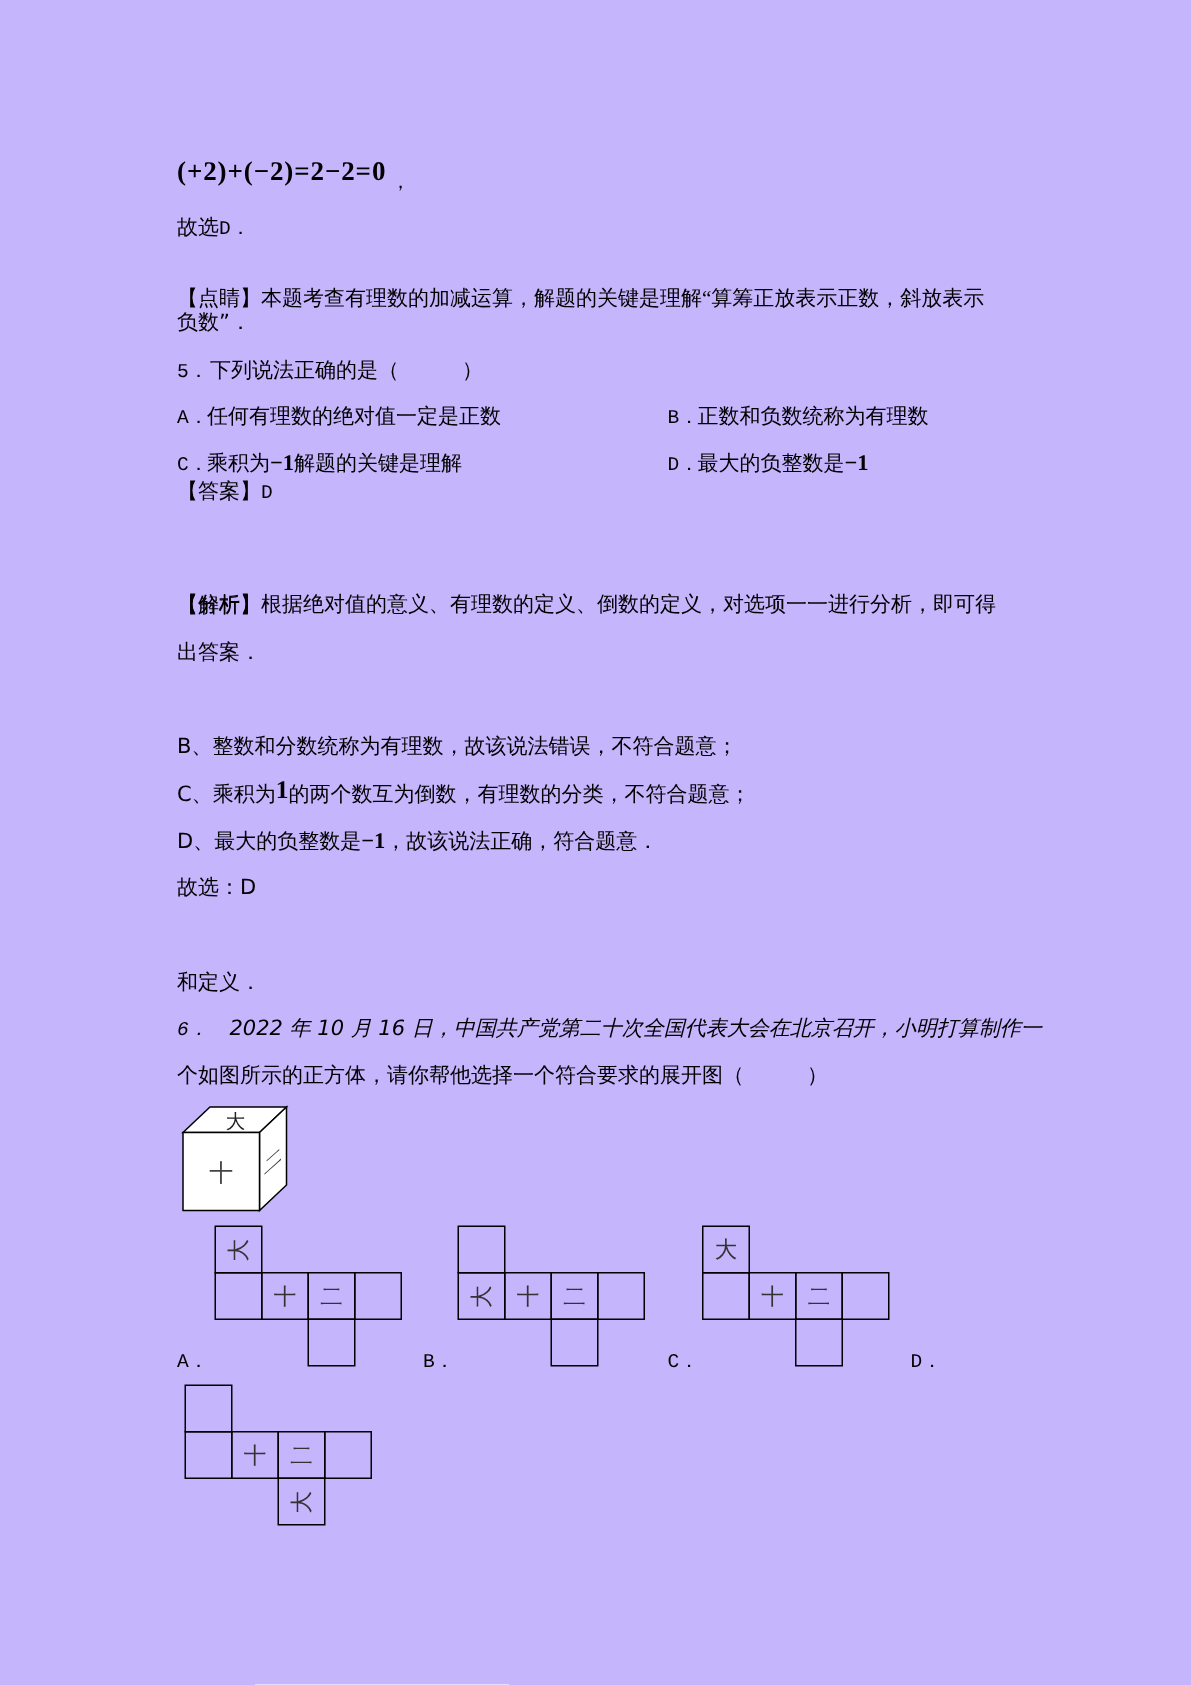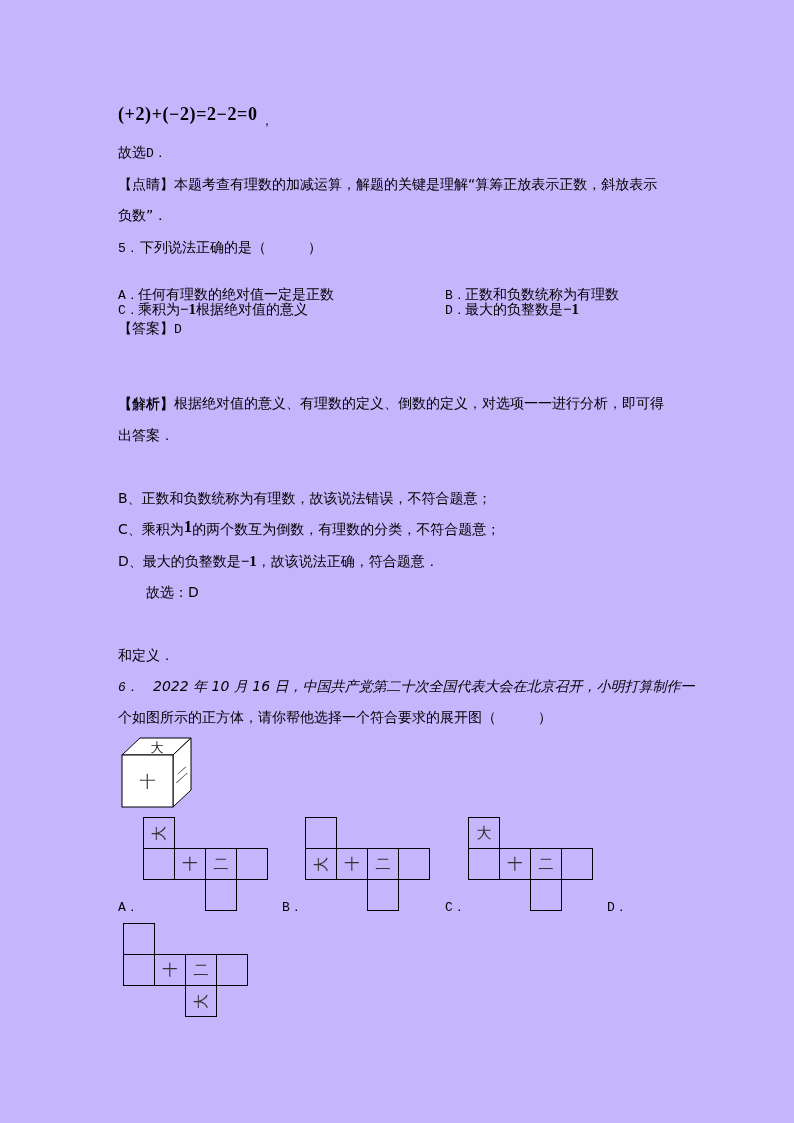--- a/index.html
+++ b/index.html
@@ -36,60 +36,60 @@
 <body>
 
 <div class="page">
 
   <div class="line" style="top:104px;">
     <span class="eq">(+2)+(−2)=2−2=0</span><span class="eq-punct">，</span>
   </div>
   <div class="line" style="top:142px;">
     <span>故选</span><span class="lat">D．</span>
   </div>
-  <div class="line" style="top:174px;">
+  <div class="line" style="top:190px;font-family:Liberation Serif, serif;">
     <span>【点睛】</span><span>本题考查有理数的加减运算，解题的关键是理解“算筹正放表示正数，斜放表示</span>
   </div>
   <div class="line" style="top:205px;">负数”．</div>
 
   <div class="line" style="top:237px;">
     <span class="num lat">5．</span><span>下列说法正确的是（　　　）</span>
   </div>
-  <div class="line" style="top:284px; width:560px;">
+  <div class="line" style="top:268px; width:560px;">
     <span>
       <span class="optnum lat">A．</span><span>任何有理数的绝对值一定是正数</span>
     </span>
     <span class="col2" style="left:327px;">
       <span class="optnum lat">B．</span><span>正数和负数统称为有理数</span>
     </span>
   </div>
   <div class="line" style="top:299px; width:560px;">
     <span>
-      <span class="optnum lat">C．</span><span>乘积为</span><span class="math">−1</span><span>根据绝对值的意义</span>
+      <span class="optnum lat">C．</span><span>乘积为</span><span class="math">−1</span><span>解题的关键是理解</span>
     </span>
     <span class="col2" style="left:327px;">
       <span class="optnum lat">D．</span><span>最大的负整数是</span><span class="math">−1</span>
     </span>
   </div>
   <div class="line" style="top:318px;">
     <span>【答案】</span><span class="lat">D</span>
   </div>
   <div class="line" style="top:362px;margin-top:32px;">【解析】</div>
   <div class="line" style="top:393px;">
     <span>【分析】</span><span>根据绝对值的意义、有理数的定义、倒数的定义，对选项一一进行分析，即可得</span>
   </div>
   <div class="line" style="top:425px;">出答案．</div>
-  <div class="line" style="top:488px;">B、正数和负数统称为有理数，故该说法错误，不符合题意；</div>
+  <div class="line" style="top:488px;">B、整数和分数统称为有理数，故该说法错误，不符合题意；</div>
   <div class="line" style="top:519px;">
     <span>C、乘积为</span><span class="math math-up">1</span><span>的两个数互为倒数，有理数的分类，不符合题意；</span>
   </div>
   <div class="line" style="top:551px;">
     <span>D、最大的负整数是</span><span class="math">−1</span><span>，故该说法正确，符合题意．</span>
   </div>
-  <div class="line" style="top:582px;margin-left:28px;">故选：D</div>
+  <div class="line" style="top:582px;">故选：D</div>
   <div class="line" style="top:645px;">和定义．</div>
 
   <div class="line" style="top:676px;font-style:italic;">
     <span class="num6 lat">6．</span><span>2022 年 10 月 16 日，中国共产党第二十次全国代表大会在北京召开，小明打算制作一</span>
   </div>
   <div class="line" style="top:707px;">个如图所示的正方体，请你帮他选择一个符合要求的展开图（　　　）</div>
 
   <svg class="cube" width="80" height="80" viewBox="0 0 80 80">
     <polygon points="4,22 22,5 73,5 55,22" fill="#fff" stroke="#000" stroke-width="1"></polygon>
     <polygon points="55,22 73,5 73,57 55,74" fill="#fff" stroke="#000" stroke-width="1"></polygon>

